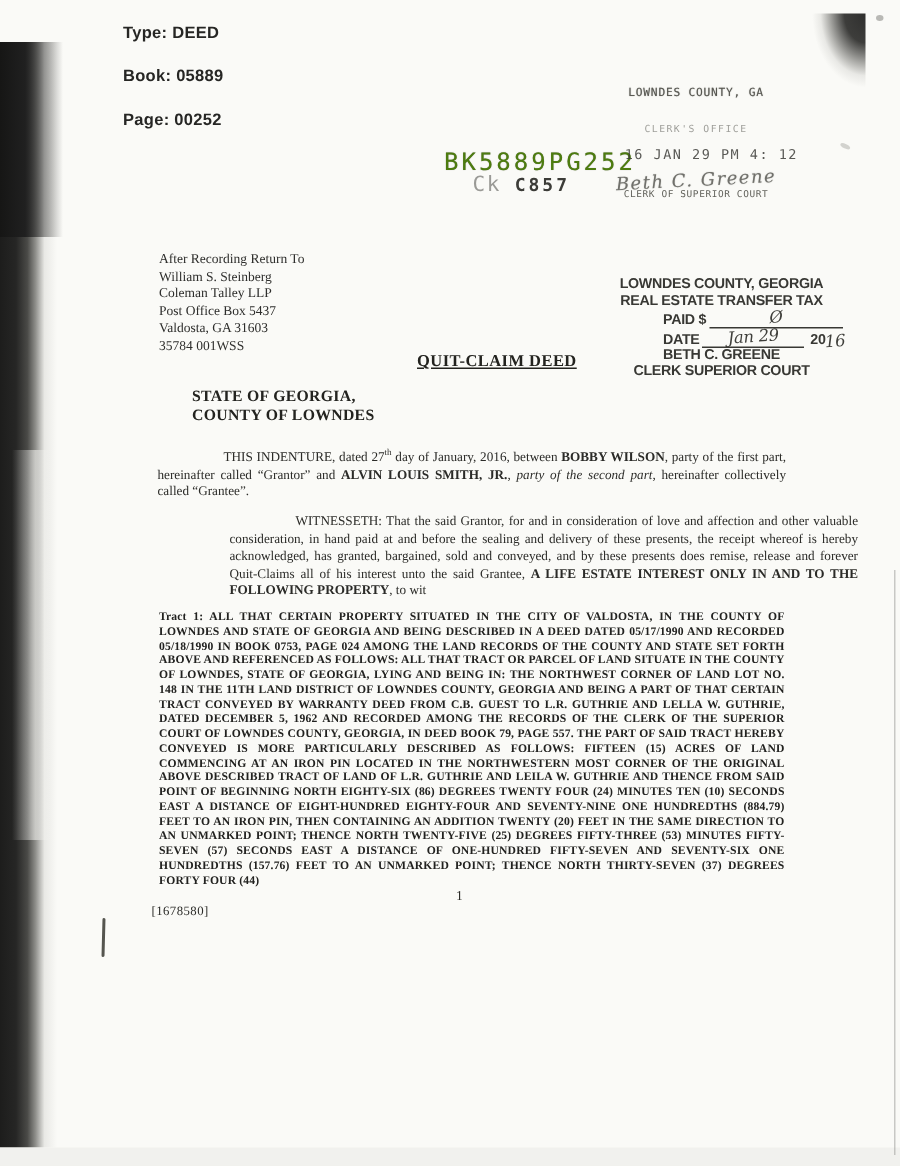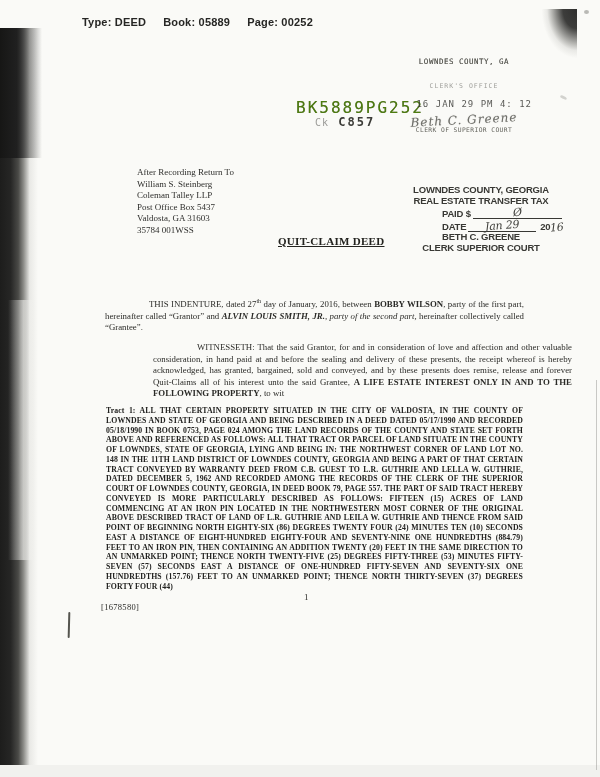--- a/index.html
+++ b/index.html
@@ -29,35 +29,35 @@
   .speck-1{position:absolute;left:584px;top:10px;width:5px;height:4px;background:rgba(120,120,116,.5);border-radius:50%;}
   .speck-2{position:absolute;left:560px;top:96px;width:7px;height:3px;background:rgba(150,150,146,.4);border-radius:50%;transform:rotate(25deg);}
   .pen-mark{position:absolute;left:68px;top:612px;width:2px;height:26px;background:#55554f;border-radius:1px;transform:rotate(1.5deg);}
   .bottom-strip{position:absolute;left:0;top:765px;width:600px;height:12px;background:#f1f1ee;}
   .right-edge-line{position:absolute;left:596px;top:380px;width:1px;height:390px;background:rgba(140,140,136,.45);}
 
   
   .rec-header{
     position:absolute;left:82px;top:16px;display:flex;gap:17px;
     font-family:"Liberation Sans", sans-serif;font-size:11px;font-weight:700;
-    color:#262624;letter-spacing:.2px;
+    color:#262624;letter-spacing:.2px;flex-direction:column;
   }
 
   
   .bk-stamp{
     position:absolute;left:296px;top:98px;
     font-family:"DejaVu Sans Mono", monospace;font-size:16px;letter-spacing:2px;
     color:#4d7c0f;text-shadow:0 0 .5px rgba(69,69,63,.6);
   }
   .doc-num{
     position:absolute;left:315px;top:115px;
     font-family:"DejaVu Sans Mono", monospace;font-size:12px;font-weight:700;
     color:#3c3c38;letter-spacing:2px;
   }
-  .doc-num .pfx{opacity:.5;font-size:10px;font-weight:400;letter-spacing:1px;}
+  .doc-num .pfx{opacity:.5;font-size:14px;font-weight:400;letter-spacing:1px;}
   .filing-stamp{
     position:absolute;left:396px;top:57px;width:136px;text-align:center;
     font-family:"DejaVu Sans Mono", monospace;color:rgba(74,74,68,.8);
   }
   .filing-stamp .fs1{font-size:7.5px;letter-spacing:.5px;text-shadow:0 0 .6px rgba(74,74,68,.7);}
   .fs2{font-size:6.5px;letter-spacing:1px;opacity:.65;margin-top:16px;}
   .fs-date{font-size:9px;letter-spacing:1px;margin-top:9px;color:rgba(60,60,56,.85);text-align:right;}
   .fs-sig{
     font-family:"DejaVu Serif", serif;font-style:italic;font-size:12px;
     color:rgba(95,95,90,.8);transform:rotate(-3deg);margin-top:4px;
@@ -75,41 +75,41 @@
   .tax-line .lbl{flex:0 0 auto;}
   .u-fill{flex:1 1 auto;border-bottom:1.2px solid #383834;text-align:center;margin:0 2px;}
   .hand{
     font-family:"DejaVu Serif", serif;font-style:italic;font-weight:400;
     color:#3f3f3b;font-size:11px;line-height:8px;display:inline-block;transform:rotate(-4deg);
   }
   .year-print{flex:0 0 auto;margin-left:2px;}
 
   
   .return-addr{
-    position:absolute;left:137px;top:167px;font-size:9px;line-height:11.6px;color:#2e2e2c;
+    position:absolute;left:106px;top:167px;font-size:9px;line-height:11.6px;color:#2e2e2c;
   }
 
   
   .deed-title{
     position:absolute;left:278px;top:235px;font-size:11px;font-weight:700;
     text-decoration:underline;letter-spacing:.3px;color:#23231f;
   }
   .state-county{
     position:absolute;left:128px;top:258px;font-size:10.5px;font-weight:700;
     line-height:13px;color:#23231f;letter-spacing:.2px;
   }
   .para{
     position:absolute;left:105px;width:419px;font-size:8.8px;line-height:11.6px;
     text-align:justify;color:#2b2b28;
   }
   .para-indent{text-indent:44px;}
   .p-ind{top:299px;}
   .p-wit{top:342px;margin-left:48px;}
   .b{font-weight:700;}
-  .bi{font-weight:700;font-style:italic;}
+  .bi{font-weight:700;}
   .i{font-style:italic;}
   sup.s{font-size:6px;vertical-align:super;line-height:0;}
   .tract{
     position:absolute;left:106px;top:406px;width:417px;
     font-size:7.75px;font-weight:700;line-height:9.75px;text-align:justify;
     color:#222220;letter-spacing:.1px;
   }
   .page-num{position:absolute;left:304px;top:592px;font-size:9px;color:#2b2b28;}
   .doc-id{position:absolute;left:101px;top:602px;font-size:8.5px;color:#2b2b28;letter-spacing:.3px;}
 </style>
@@ -169,20 +169,24 @@
       <span class="u-fill"><span class="hand">Jan 29</span></span>
       <span class="year-print">20</span>
       <span class="hand">16</span>
     </div>
     <div class="c">BETH C. GREENE</div>
     <div class="c">CLERK SUPERIOR COURT</div>
   </div>
 
   <div class="deed-title">QUIT-CLAIM DEED</div>
 
+  <div class="state-county">
+    <div>STATE OF GEORGIA,</div>
+    <div>COUNTY OF LOWNDES</div>
+  </div>
 
   <div class="para para-indent p-ind"><span>THIS INDENTURE, dated 27</span><sup class="s">th</sup><span> day of January, 2016, between </span><span class="b">BOBBY WILSON</span><span>, party of the first part, hereinafter called “Grantor” and </span><span class="bi">ALVIN LOUIS SMITH, JR.</span><span class="i">, party of the second part, </span><span>hereinafter collectively called “Grantee”.</span></div>
 
   <div class="para para-indent p-wit"><span>WITNESSETH: That the said Grantor, for and in consideration of love and affection and other valuable consideration, in hand paid at and before the sealing and delivery of these presents, the receipt whereof is hereby acknowledged, has granted, bargained, sold and conveyed, and by these presents does remise, release and forever Quit-Claims all of his interest unto the said Grantee, </span><span class="b">A LIFE ESTATE INTEREST ONLY IN AND TO THE FOLLOWING PROPERTY</span><span>, to wit</span></div>
 
   <div class="tract">Tract 1: ALL THAT CERTAIN PROPERTY SITUATED IN THE CITY OF VALDOSTA, IN THE COUNTY OF LOWNDES AND STATE OF GEORGIA AND BEING DESCRIBED IN A DEED DATED 05/17/1990 AND RECORDED 05/18/1990 IN BOOK 0753, PAGE 024 AMONG THE LAND RECORDS OF THE COUNTY AND STATE SET FORTH ABOVE AND REFERENCED AS FOLLOWS: ALL THAT TRACT OR PARCEL OF LAND SITUATE IN THE COUNTY OF LOWNDES, STATE OF GEORGIA, LYING AND BEING IN: THE NORTHWEST CORNER OF LAND LOT NO. 148 IN THE 11TH LAND DISTRICT OF LOWNDES COUNTY, GEORGIA AND BEING A PART OF THAT CERTAIN TRACT CONVEYED BY WARRANTY DEED FROM C.B. GUEST TO L.R. GUTHRIE AND LELLA W. GUTHRIE, DATED DECEMBER 5, 1962 AND RECORDED AMONG THE RECORDS OF THE CLERK OF THE SUPERIOR COURT OF LOWNDES COUNTY, GEORGIA, IN DEED BOOK 79, PAGE 557. THE PART OF SAID TRACT HEREBY CONVEYED IS MORE PARTICULARLY DESCRIBED AS FOLLOWS: FIFTEEN (15) ACRES OF LAND COMMENCING AT AN IRON PIN LOCATED IN THE NORTHWESTERN MOST CORNER OF THE ORIGINAL ABOVE DESCRIBED TRACT OF LAND OF L.R. GUTHRIE AND LEILA W. GUTHRIE AND THENCE FROM SAID POINT OF BEGINNING NORTH EIGHTY-SIX (86) DEGREES TWENTY FOUR (24) MINUTES TEN (10) SECONDS EAST A DISTANCE OF EIGHT-HUNDRED EIGHTY-FOUR AND SEVENTY-NINE ONE HUNDREDTHS (884.79) FEET TO AN IRON PIN, THEN CONTAINING AN ADDITION TWENTY (20) FEET IN THE SAME DIRECTION TO AN UNMARKED POINT; THENCE NORTH TWENTY-FIVE (25) DEGREES FIFTY-THREE (53) MINUTES FIFTY-SEVEN (57) SECONDS EAST A DISTANCE OF ONE-HUNDRED FIFTY-SEVEN AND SEVENTY-SIX ONE HUNDREDTHS (157.76) FEET TO AN UNMARKED POINT; THENCE NORTH THIRTY-SEVEN (37) DEGREES FORTY FOUR (44)</div>
 
   <div class="page-num">1</div>
   <div class="doc-id">[1678580]</div>
 

